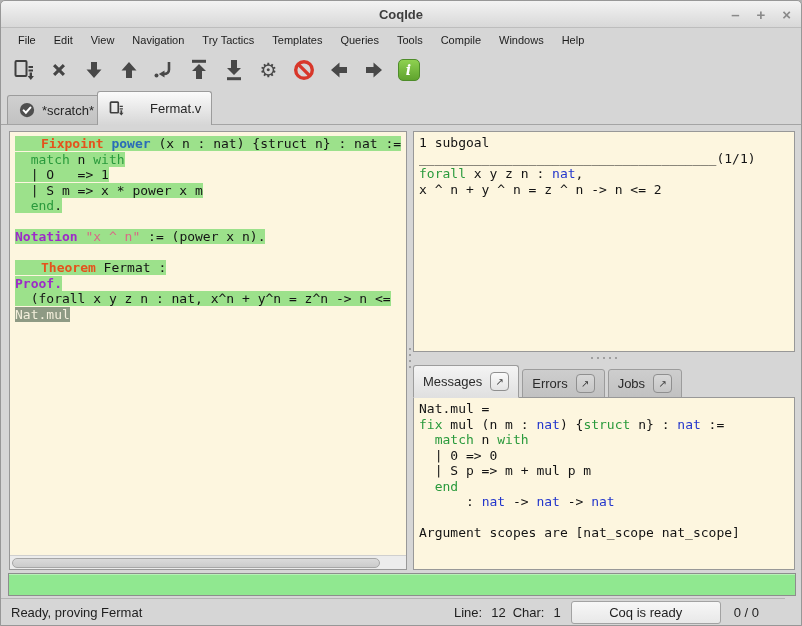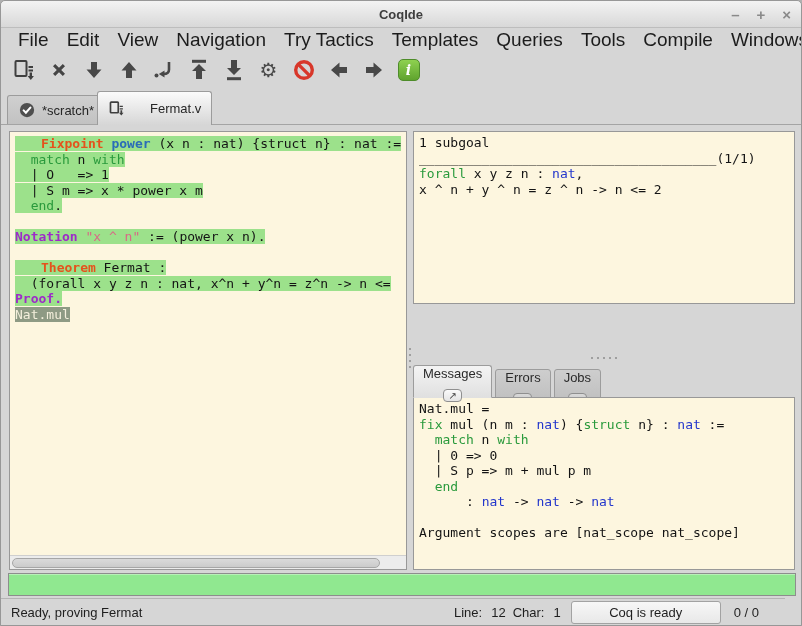--- a/index.html
+++ b/index.html
@@ -14,21 +14,21 @@
     background:linear-gradient(#f3f3f3,#d8d8d8);border-bottom:1px solid #bdbdbd;
     border-radius:4px 4px 0 0;}
   .title{position:absolute;left:0;right:0;top:0;height:27px;line-height:27px;
     text-align:center;font-size:13px;font-weight:bold;color:#3e3e3e;}
   .win-controls{position:absolute;right:10px;top:0;height:27px;display:flex;gap:17px;
     align-items:center;color:#8a8a8a;font-size:15px;font-weight:bold;}
   .win-controls span{cursor:default;line-height:1;}
   
   .menubar{position:absolute;top:28px;left:0;right:0;height:22px;display:flex;
     align-items:center;padding-left:8px;}
-  .menu-item{padding:2px 9px;font-size:19px;color:#1c1c1c;white-space:pre;}
+  .menu-item{padding:2px 9px;font-size:11px;color:#1c1c1c;white-space:pre;}
   
   .toolbar{position:absolute;top:50px;left:0;right:0;height:38px;display:flex;
     align-items:center;padding-left:5px;}
   .tool-btn{width:35px;height:32px;display:flex;align-items:center;justify-content:center;
     background:transparent;border:none;padding:0;}
   .gear-glyph{font-size:20px;color:#484848;line-height:1;font-family:"DejaVu Sans",sans-serif;}
   .info-badge{width:22px;height:22px;border-radius:5px;border:1px solid #4e8c2a;
     background:linear-gradient(#8ed150,#5fa32e);display:flex;align-items:center;justify-content:center;
     color:#fff;font-weight:bold;font-style:italic;font-size:14px;font-family:"DejaVu Serif",serif;}
   
@@ -39,33 +39,33 @@
   .etab.active{height:34px;bottom:-1px;background:linear-gradient(#fbfbfb,#d6d6d6);z-index:2;gap:25px;}
   
   .pane{position:absolute;background:#fdf6df;border:1px solid #989898;}
   .script-frame{left:8px;top:130px;width:398px;height:439px;}
   .script-content{position:absolute;left:1px;right:1px;top:1px;bottom:15px;overflow:hidden;
     padding:3px 0 0 4px;cursor:text;}
   .hscroll{position:absolute;left:0;right:0;bottom:0;height:14px;background:#ececec;
     border-top:1px solid #cfcfcf;}
   .hthumb{position:absolute;left:2px;top:2px;width:93%;height:10px;border:1px solid #a6a6a6;
     border-radius:6px;background:linear-gradient(#dadada,#cbcbcb);}
-  .goal-frame{left:412px;top:130px;width:382px;height:173px;padding:3px 5px;}
+  .goal-frame{left:412px;top:130px;width:382px;height:221px;padding:3px 5px;}
   .msg-frame{left:412px;top:396px;width:382px;height:173px;padding:3px 5px;}
   
   .vsplit{position:absolute;left:405px;top:334px;width:8px;height:46px;display:flex;
     flex-direction:column;align-items:center;justify-content:center;gap:4px;cursor:col-resize;}
   .hsplit{position:absolute;left:412px;top:351px;width:382px;height:12px;display:flex;
     align-items:center;justify-content:center;gap:4px;cursor:row-resize;}
   .dot{width:2px;height:2px;border-radius:50%;background:#8d8d8d;}
   
   .msg-tabs{position:absolute;left:412px;top:363px;height:34px;display:flex;align-items:flex-end;gap:3px;}
   .mtab{height:29px;display:flex;align-items:center;gap:8px;padding:0 9px;font-size:13px;
     color:#2a2a2a;border:1px solid #9c9c9c;border-radius:3px 3px 0 0;
-    background:linear-gradient(#cecece,#c1c1c1);flex-direction:column;}
+    background:linear-gradient(#cecece,#c1c1c1);}
   .mtab.active{height:33px;background:linear-gradient(#f4f4f4,#e0e0e0);border-bottom-color:#e0e0e0;z-index:2;}
   .detach{width:19px;height:19px;border:1px solid #8f8f8f;border-radius:4px;font-size:10px;
     color:#3a3a3a;display:flex;align-items:center;justify-content:center;padding:0;
     background:linear-gradient(#d8d8d8,#c6c6c6);font-family:"DejaVu Sans",sans-serif;}
   .mtab.active .detach{background:linear-gradient(#fafafa,#e4e4e4);}
   
   .code{font-family:"DejaVu Sans Mono",monospace;font-size:13px;}
   .cline{height:15.5px;line-height:15.5px;white-space:pre;}
   .bg-proc{background:#9ce18b;}
   .seg-v{color:#e5521c;font-weight:bold;padding-left:26px;}
@@ -210,22 +210,22 @@
     <div class="script-content code">
         <div class="cline"><span class="bg-proc"><span class="seg-v">Fixpoint</span><span class="seg-p"> </span><span class="seg-id">power</span><span class="seg-p"> (x n : nat) {struct n} : nat :=</span></span></div>
         <div class="cline"><span class="bg-proc"><span class="seg-p">  </span><span class="seg-kw">match</span><span class="seg-p"> n </span><span class="seg-kw">with</span></span></div>
         <div class="cline"><span class="bg-proc"><span class="seg-p">  | O   =&gt; 1</span></span></div>
         <div class="cline"><span class="bg-proc"><span class="seg-p">  | S m =&gt; x * power x m</span></span></div>
         <div class="cline"><span class="bg-proc"><span class="seg-p">  </span><span class="seg-kw">end</span><span class="seg-p">.</span></span></div>
         <div class="cline"><span class="">&nbsp;</span></div>
         <div class="cline"><span class="bg-proc"><span class="seg-g">Notation</span><span class="seg-p"> </span><span class="seg-s">"x ^ n"</span><span class="seg-p"> := (power x n).</span></span></div>
         <div class="cline"><span class="">&nbsp;</span></div>
         <div class="cline"><span class="bg-proc"><span class="seg-v">Theorem</span><span class="seg-p"> Fermat :</span></span></div>
+        <div class="cline"><span class="bg-proc"><span class="seg-g">Proof.</span></span></div>
         <div class="cline"><span class="bg-proc"><span class="seg-p">  (forall x y z n : nat, x^n + y^n = z^n -&gt; n &lt;=</span></span></div>
-        <div class="cline"><span class="bg-proc"><span class="seg-g">Proof.</span></span></div>
         <div class="cline"><span><span class="seg-sel">Nat.mul</span></span></div>
       </div>
     <div class="hscroll">
       <div class="hthumb"></div>
     </div>
   </div>
 
   <div class="vsplit">
     <span class="dot"></span>
       <span class="dot"></span>

